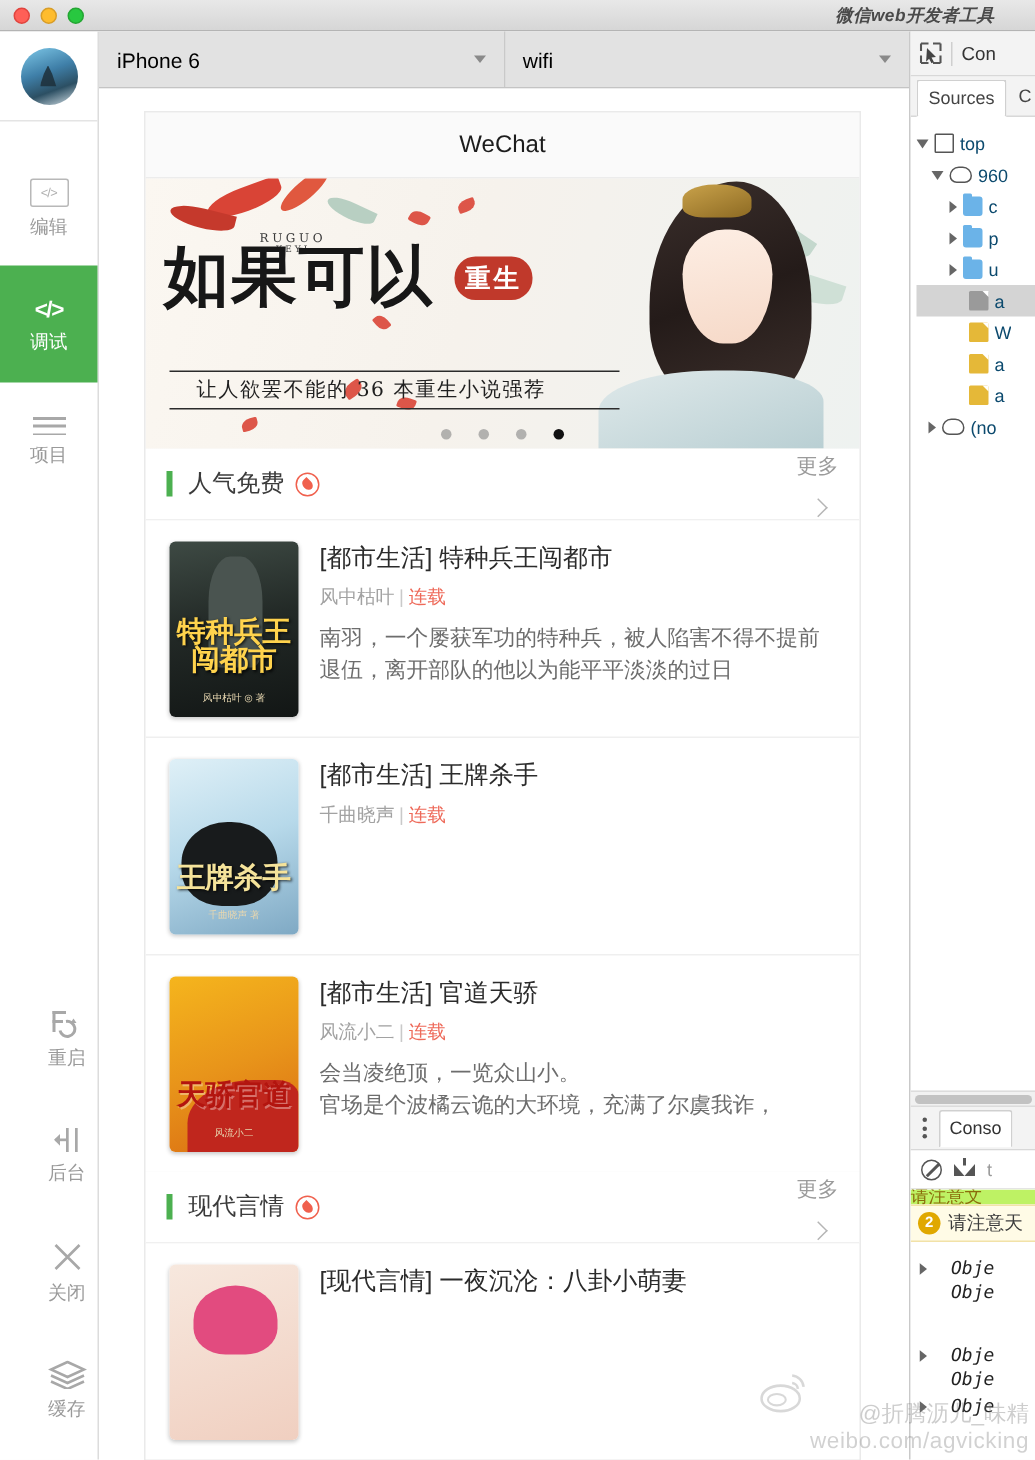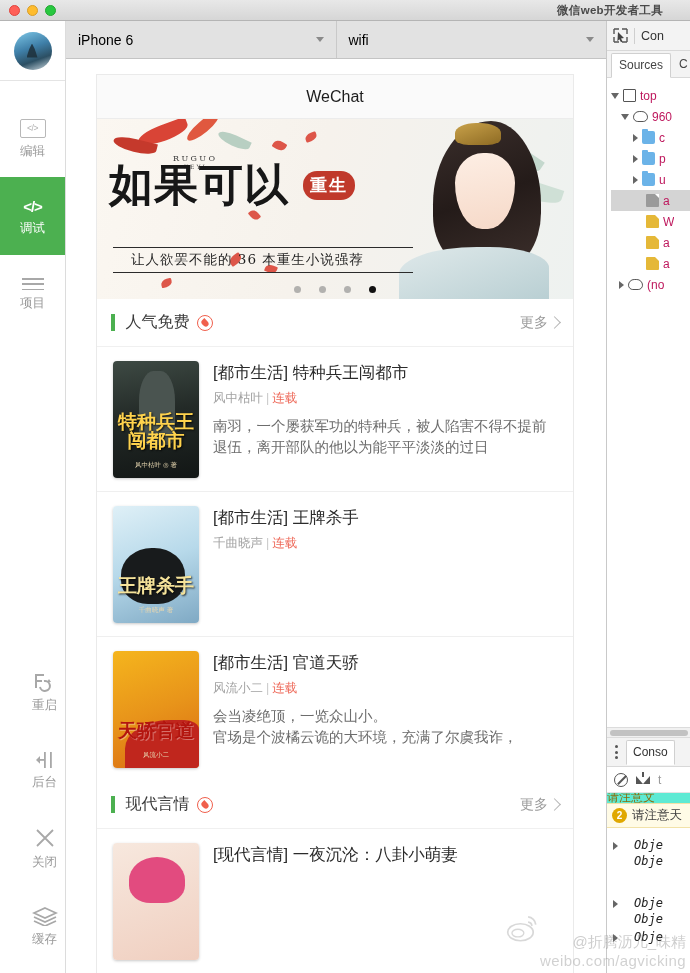--- a/index.html
+++ b/index.html
@@ -21,21 +21,21 @@
   .lights { display: flex; gap: 7px; padding-left: 9px; }
   .light { width: 11px; height: 11px; border-radius: 50%; }
   .light.red   { background: #ff5f57; border: 1px solid #e0443e; }
   .light.amber { background: #febc2e; border: 1px solid #d89d28; }
   .light.green { background: #28c840; border: 1px solid #24a633; }
   .win-title {
     position: absolute; left: 0; right: 0; top: 3px;
     text-align: center; font-size: 11.5px; color: #4a4a4a;
     font-weight: 600; letter-spacing: .3px;
     padding-left: 530px;
-    white-space: nowrap; overflow: hidden;
+    white-space: nowrap; overflow: hidden; font-style: italic;
   }
 
   
   .sidebar {
     position: absolute; left: 0; top: 21px;
     width: 66px; height: 952px;
     background: #ffffff;
     border-right: 1px solid #dcdcdc;
   }
   .avatar-wrap {
@@ -187,21 +187,21 @@
   .sec-title { font-size: 16px; color: #3b3b3b; }
   .fire {
     width: 16px; height: 16px; margin-left: 7px; border-radius: 50%;
     border: 1.5px solid #f0604d; display: inline-flex;
     align-items: center; justify-content: center;
   }
   .fire i {
     width: 6px; height: 8px; background: #f0604d;
     border-radius: 50% 0 50% 50%; transform: rotate(-45deg);
   }
-  .sec-more { margin-left: auto; display: flex; align-items: center; gap: 2px; }
+  .sec-more { margin-left: auto; display: flex; align-items: center; gap: 14px; flex-direction: column; }
   .more-txt { font-size: 14px; color: #9b9b9b; }
   .chev {
     width: 9px; height: 9px; border-right: 1.6px solid #b5b5b5;
     border-top: 1.6px solid #b5b5b5; transform: rotate(45deg);
   }
 
   
   .book-list { background: #ffffff; }
   .book {
     display: flex; padding: 14px 14px 13px 16px; gap: 14px;
@@ -277,21 +277,21 @@
     background: #f3f3f3; border-bottom: 1px solid #d8d8d8; padding-left: 4px;
   }
   .dt-tab {
     font-size: 12px; color: #444; padding: 4px 7px 5px;
     border: 1px solid transparent; white-space: nowrap;
   }
   .dt-tab.sel {
     background: #fff; border-color: #d0d0d0; border-bottom-color: #fff;
     margin-bottom: -1px; border-radius: 2px 2px 0 0;
   }
-  .tree { padding: 7px 0 0 4px; font-size: 12px; color: #be185d; }
+  .tree { padding: 7px 0 0 4px; font-size: 12px; color: #0c4a6e; }
   .tnode {
     display: flex; align-items: center; gap: 4px;
     height: 21px; white-space: nowrap; overflow: hidden;
   }
   .tnode.sel { background: #d4d4d4; }
   .tarrow {
     width: 0; height: 0; flex: none;
     border-top: 4px solid transparent; border-bottom: 4px solid transparent;
     border-left: 5.5px solid #666;
   }
@@ -357,21 +357,21 @@
     width: 0; height: 0; flex: none;
     border-left: 7px solid #555; border-right: 7px solid #555;
     border-top: 8px solid transparent; position: relative;
   }
   .ic-filter::after {
     content: ""; position: absolute; left: -1px; top: -12px;
     width: 2px; height: 5px; background: #555;
   }
   .con-filter-txt { font-size: 12px; color: #999; }
   .con-body { background: #fff; font-size: 12px; overflow: hidden; }
-  .con-clip { height: 10px; background: #5eead4; overflow: hidden; }
+  .con-clip { height: 10px; background: #bef264; overflow: hidden; }
   .con-clip span { display: block; font-size: 12px; color: #8a6d0b; margin-top: -4px; }
   .con-warn {
     display: flex; align-items: center; gap: 5px;
     background: #fffbe6; border-top: 1px solid #f2e2a8; border-bottom: 1px solid #f2e2a8;
     padding: 3px 5px; white-space: nowrap; overflow: hidden;
   }
   .badge {
     width: 15px; height: 15px; border-radius: 50%; background: #e0a800;
     color: #fff; font-size: 10px; font-weight: 700; flex: none;
     display: flex; align-items: center; justify-content: center;

